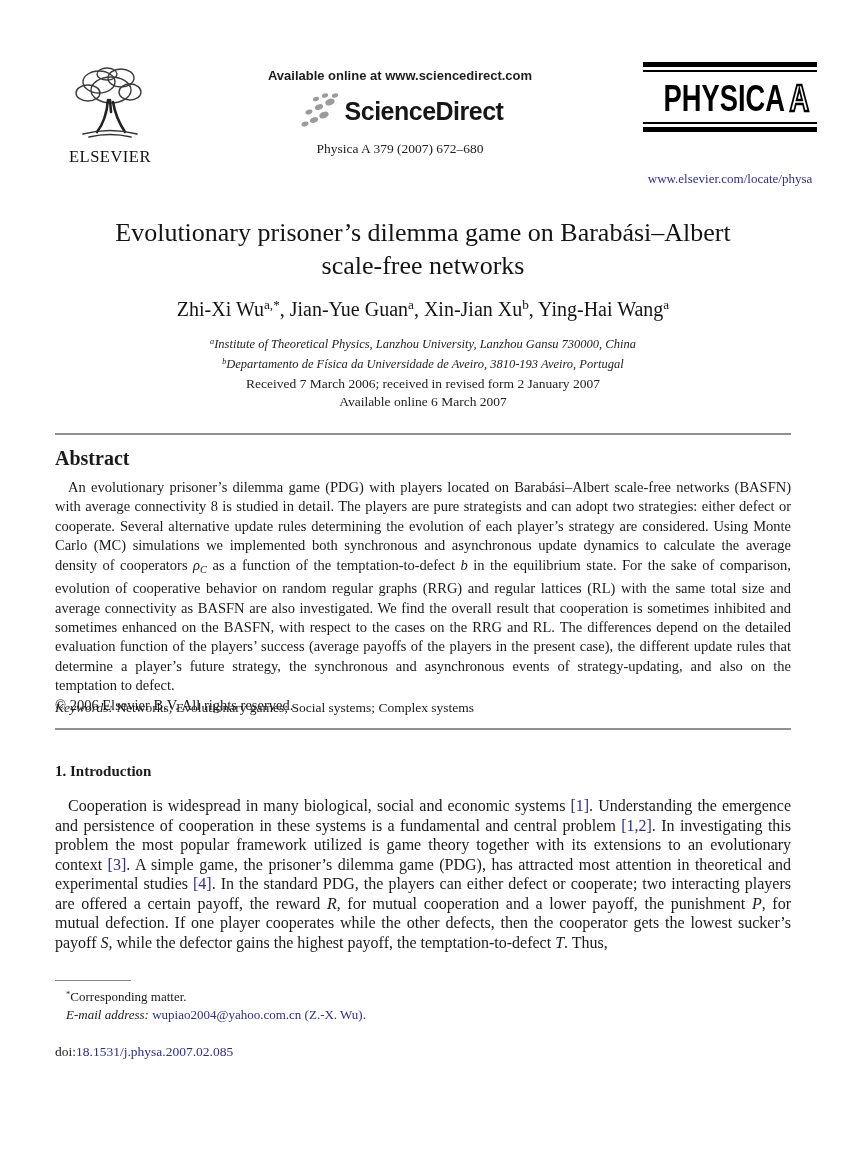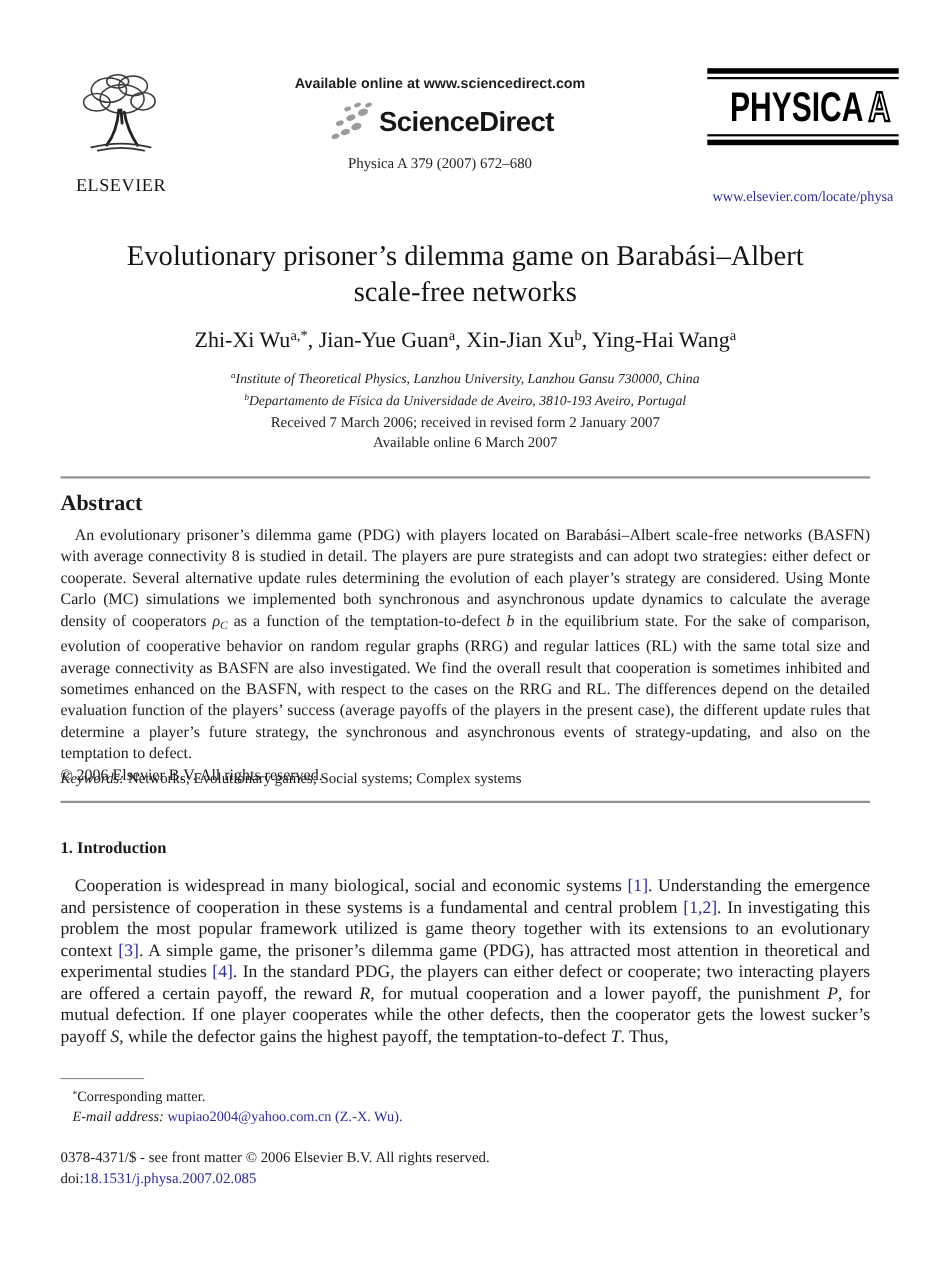--- a/index.html
+++ b/index.html
@@ -10,21 +10,21 @@
     width: 846px; height: 1155px;
     background: #fff;
     font-family: "Liberation Serif", serif;
     color: var(--ink);
     overflow: hidden;
   }
   .abs { position: absolute; }
 
   
   .elsevier-block { left: 58px; top: 62px; width: 104px; text-align: center; }
-  .elsevier-text { font-size: 16.5px; letter-spacing: 0.5px; color: #111; margin-top: 12px; }
+  .elsevier-text { font-size: 16.5px; letter-spacing: 0.5px; color: #111; margin-top: 1px; }
 
   .center-head { left: 230px; top: 68px; width: 340px; text-align: center; }
   .avail { font-family: "Liberation Sans", sans-serif; font-size: 13px; font-weight: bold; color: #1d1d1d; }
   .sd-row { margin-top: 7px; height: 42px; display: flex; align-items: center; justify-content: center; text-align: right; }
   .sd-text { font-family: "Liberation Sans", sans-serif; font-weight: bold; font-size: 25px; color: #161616; letter-spacing: -0.5px; margin-left: 4px; }
   .jref { margin-top: 9px; font-size: 13.5px; color: #222; }
 
   .physica-block { left: 643px; top: 62px; width: 174px; }
   .bar-thick { height: 5px; background: #000; }
   .bar-thin { height: 2px; background: #000; }
@@ -169,17 +169,16 @@
   <div class="abs intro-heading">1. Introduction</div>
   <div class="abs intro-body"><span>Cooperation is widespread in many biological, social and economic systems </span><span class="seg-blue">[1]</span><span>. Understanding the emergence and persistence of cooperation in these systems is a fundamental and central problem </span><span class="seg-blue">[1,2]</span><span>. In investigating this problem the most popular framework utilized is game theory together with its extensions to an evolutionary context </span><span class="seg-blue">[3]</span><span>. A simple game, the prisoner’s dilemma game (PDG), has attracted most attention in theoretical and experimental studies </span><span class="seg-blue">[4]</span><span>. In the standard PDG, the players can either defect or cooperate; two interacting players are offered a certain payoff, the reward </span><span class="seg-i">R</span><span>, for mutual cooperation and a lower payoff, the punishment </span><span class="seg-i">P</span><span>, for mutual defection. If one player cooperates while the other defects, then the cooperator gets the lowest sucker’s payoff </span><span class="seg-i">S</span><span>, while the defector gains the highest payoff, the temptation-to-defect </span><span class="seg-i">T</span><span>. Thus,</span></div>
 
   <div class="abs footnote-rule"></div>
   <div class="abs footnote">
     <div class="line"><span class="seg-sup">*</span><span>Corresponding matter.</span></div>
     <div class="line"><span class="seg-i">E-mail address: </span><span class="seg-blue">wupiao2004@yahoo.com.cn</span><span class="seg-blue"> (Z.-X. Wu).</span></div>
   </div>
 
   <div class="abs footer">
-    <div>0378-4371/$ - see front matter © 2006 Elsevier B.V. All rights reserved.</div>
     <div><span>doi:</span><span class="seg-blue">18.1531/j.physa.2007.02.085</span></div>
   </div>
 
 </div>
 
 </body></html>

